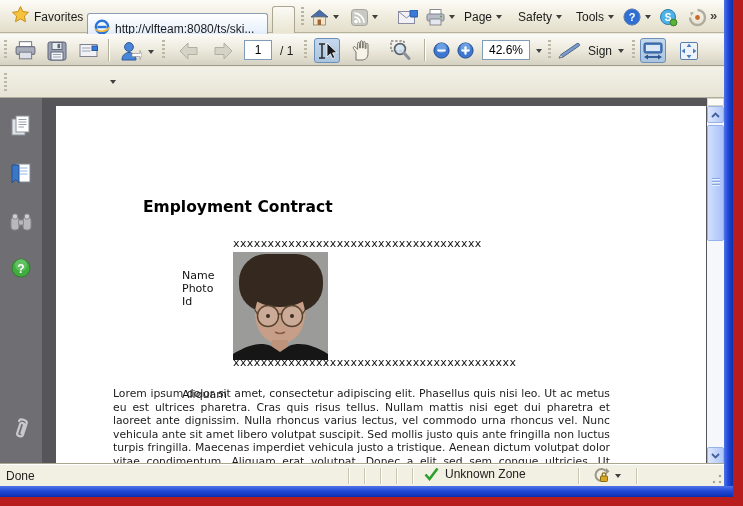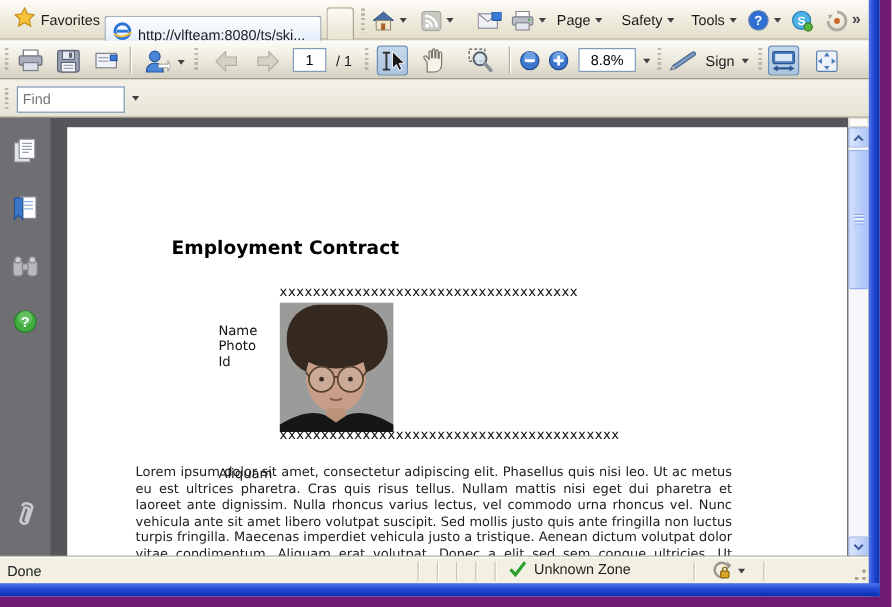--- a/index.html
+++ b/index.html
@@ -1,17 +1,17 @@
 <!DOCTYPE html>
 <html><head>
 <meta charset="utf-8">
 <style>
   * { margin:0; padding:0; box-sizing:border-box; }
   body { background:#ffffff; font-family:"Liberation Sans", sans-serif; }
-  .screen { position:relative; width:743px; height:506px; background:#701a75; overflow:hidden; }
+  .screen { position:relative; width:743px; height:506px; background:#b91c1c; overflow:hidden; }
   .window { position:absolute; left:0; top:0; width:733px; height:497px; background:#ece9d8; }
   .win-border-right { position:absolute; left:724px; top:0; width:9px; height:497px;
       background:linear-gradient(90deg,#4f74e8 0%,#2149d6 45%,#0b2fae 100%); }
   .win-border-bottom { position:absolute; left:0; top:486px; width:733px; height:11px;
       background:linear-gradient(180deg,#4f74e8 0%,#2149d6 45%,#0b2fae 100%); }
 
   
   .ie-bar { position:absolute; left:0; top:0; width:724px; height:33px;
       background:linear-gradient(180deg,#fdfcf8 0%,#f1eee1 45%,#e3deca 100%);
       border-bottom:1px solid #b6b2a0; }
@@ -289,21 +289,21 @@
       <div class="tool" style="left:454px;width:22px;">
         <svg width="17" height="17" viewBox="0 0 17 17">
           <circle cx="8.5" cy="8.5" r="7.6" fill="#3d77cf" stroke="#234e92"></circle>
           <circle cx="8.5" cy="6" r="5" fill="#7fb0ea" opacity="0.7"></circle>
           <rect x="4.2" y="7.4" width="8.6" height="2.2" rx="1" fill="#ffffff"></rect>
           <rect x="7.4" y="4.2" width="2.2" height="8.6" rx="1" fill="#ffffff"></rect>
         </svg>
       </div>
 
       <div class="zoom-box">
-        <span>8.8%</span>
+        <span>42.6%</span>
       </div>
       <span class="caret" style="position:absolute;left:536px;top:15px;"></span>
 
       <div class="grip" style="left:548px;"></div>
 
       <div class="tool" style="left:556px;">
         <svg width="26" height="18" viewBox="0 0 26 18">
           <path d="M3,16 L7,15 L23,4 C24.6,3 22.8,0.6 21,1.6 L5,12.6 Z" fill="#7d9cc8" stroke="#4a668e"></path>
           <path d="M3,16 L5,12.6 L7,15 Z" fill="#e8d8a8" stroke="#4a668e" stroke-width="0.6"></path>
         </svg>
@@ -328,21 +328,20 @@
           <polygon points="10,2.6 7.6,6 12.4,6" fill="#4a7ec0"></polygon>
           <polygon points="10,17.4 7.6,14 12.4,14" fill="#4a7ec0"></polygon>
           <polygon points="2.6,10 6,7.6 6,12.4" fill="#4a7ec0"></polygon>
           <polygon points="17.4,10 14,7.6 14,12.4" fill="#4a7ec0"></polygon>
         </svg>
       </div>
     </div>
 
     <div class="find-bar">
       <div class="grip" style="left:4px;top:6px;"></div>
-      <input class="find-input" placeholder="Find" style="">
       <span class="caret find-caret"></span>
     </div>
 
     <div class="doc-area">
       <div class="side-rail">
         <div class="rail-icon" style="top:16px;">
           <svg width="20" height="22" viewBox="0 0 20 22">
             <rect x="1" y="4" width="13" height="16" fill="#dfe3ea" stroke="#8c9099"></rect>
             <rect x="5" y="1" width="13" height="16" fill="#ffffff" stroke="#8c9099"></rect>
             <line x1="7.5" y1="4.5" x2="15.5" y2="4.5" stroke="#9aa0aa"></line>

